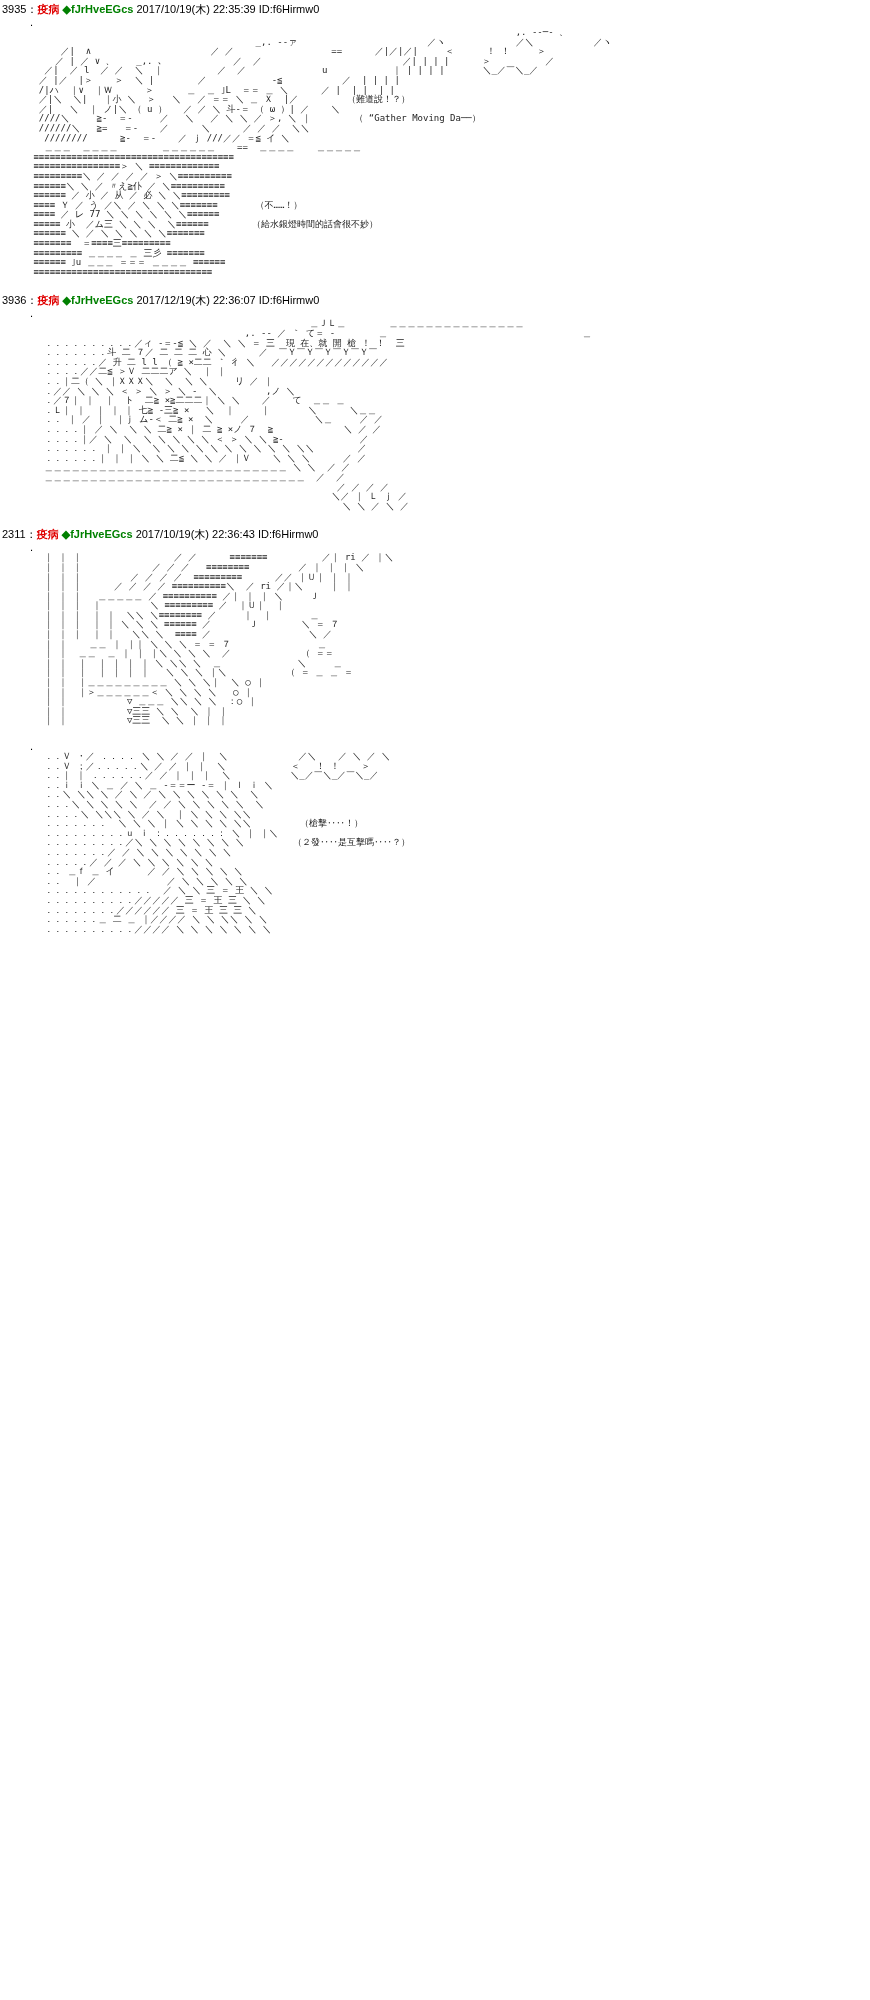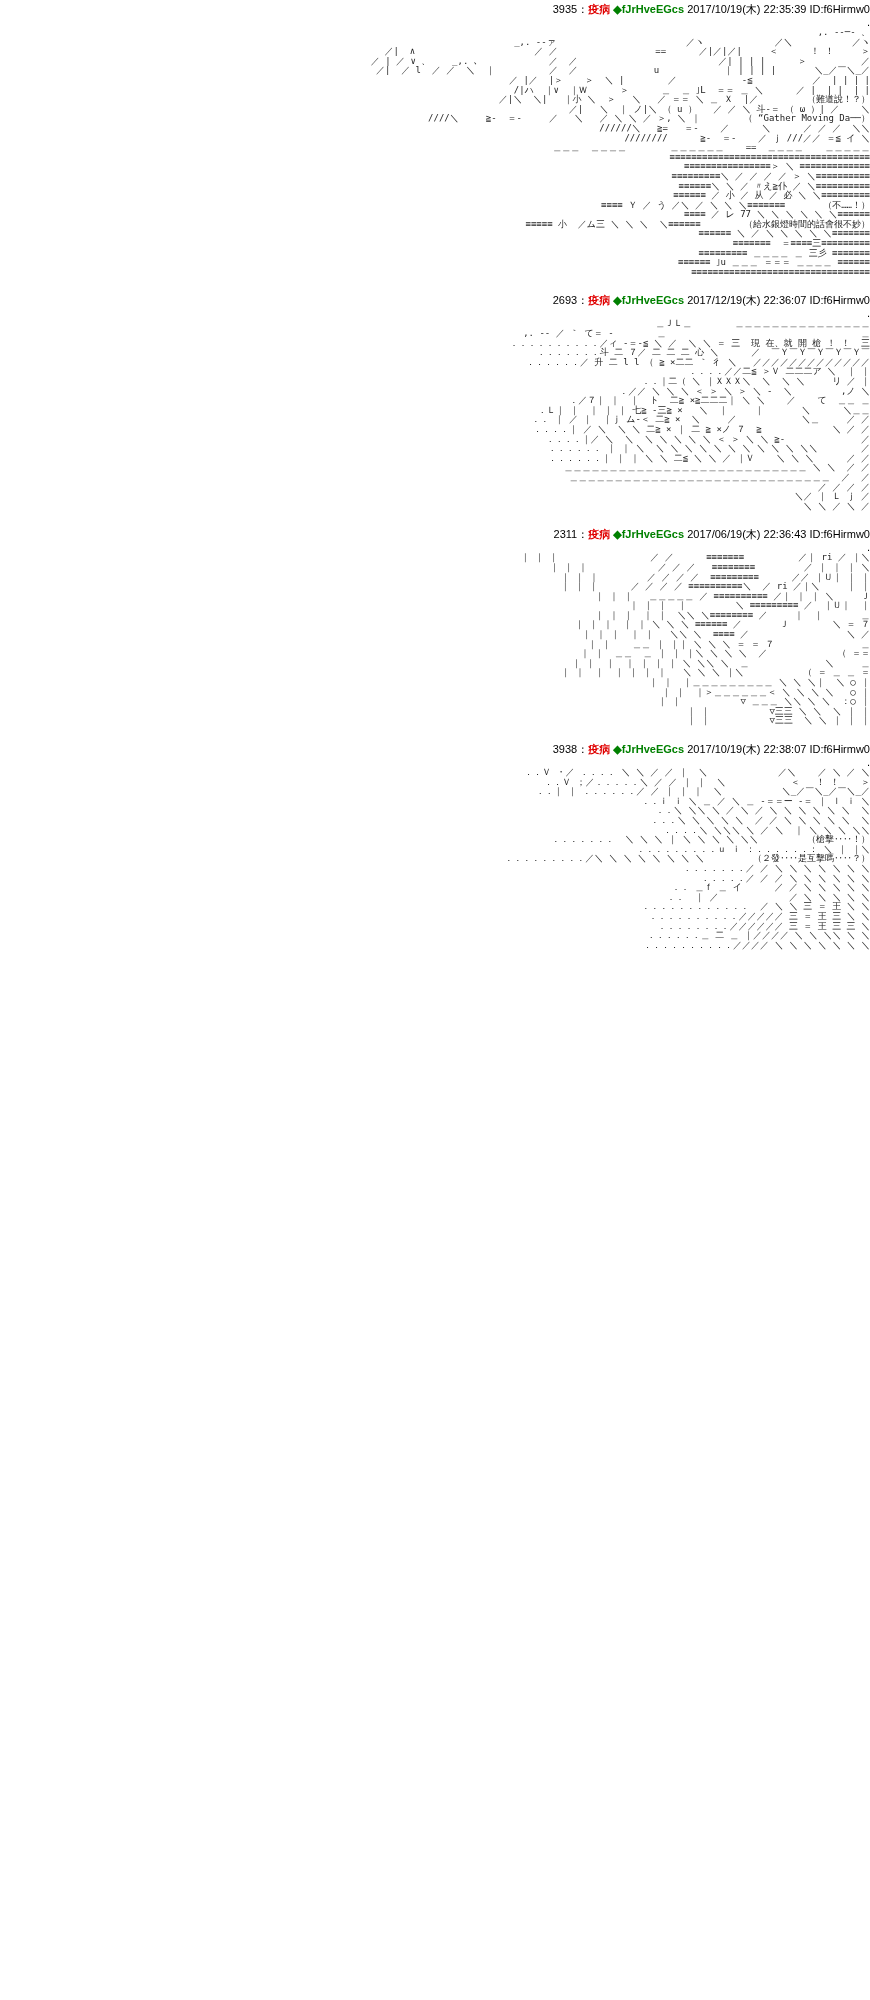--- a/index.html
+++ b/index.html
@@ -35,21 +35,21 @@
   
   .aa{
     font-family:"DejaVu Sans Mono", monospace;
     font-size:9px;
     line-height:9.6px;
     white-space:pre;
     color:#222;
     padding-left:28px;
     letter-spacing:0px;
   }
-  .post{margin:0 0 4px 0;text-align:right;}
+  .post{margin:0 0 4px 0;}
   .spacer{height:10px;}
 </style>
 </head>
 <body>
 
 <div class="page">
 
   <div class="post">
     <div class="post-header">
       <span class="num">3935</span><span class="colon">：</span><span class="name">疫病</span>
@@ -83,21 +83,21 @@
  ≡≡≡≡≡≡≡  ＝≡≡≡≡三≡≡≡≡≡≡≡≡≡
  ≡≡≡≡≡≡≡≡≡ ＿＿＿＿ ＿ 三彡 ≡≡≡≡≡≡≡
  ≡≡≡≡≡≡ ｣u ＿＿＿ ＝＝＝ ＿＿＿＿ ≡≡≡≡≡≡
  ≡≡≡≡≡≡≡≡≡≡≡≡≡≡≡≡≡≡≡≡≡≡≡≡≡≡≡≡≡≡≡≡≡</div>
   </div>
 
   <div class="spacer"></div>
 
   <div class="post">
     <div class="post-header">
-      <span class="num">2693</span><span class="colon">：</span><span class="name">疫病</span>
+      <span class="num">3936</span><span class="colon">：</span><span class="name">疫病</span>
       <span class="trip">◆fJrHveEGcs</span>
       <span class="date">2017/12/19(木) 22:36:07</span>
       <span class="id">ID:f6Hirmw0</span>
     </div>
     <div class="post-dot">.</div>
     <div class="aa">                                                    ＿ＪＬ＿        ＿＿＿＿＿＿＿＿＿＿＿＿＿＿＿
                                         ,. -‐ ／ ｀ て＝ -        ＿                                    ＿
    ．．．．．．．．．．／ィ -＝-≦ ＼ ／  ＼ ＼ ＝ 三  現 在、就 開 槍 ！ ！  三
    ．．．．．．．斗 二 ７／ 二 二 二 心 ＼      ／  ￣Ｙ￣Ｙ￣Ｙ￣Ｙ￣Ｙ￣
    ．．．．．．／ 升 二 l l （ ≧ ×二二 ｀ 彳 ＼   ／／／／／／／／／／／／／
@@ -117,21 +117,21 @@
                                                         ＼／ ｜ Ｌ ｊ ／
                                                           ＼ ＼ ／ ＼ ／</div>
   </div>
 
   <div class="spacer"></div>
 
   <div class="post">
     <div class="post-header">
       <span class="num">2311</span><span class="colon">：</span><span class="name">疫病</span>
       <span class="trip">◆fJrHveEGcs</span>
-      <span class="date">2017/06/19(木) 22:36:43</span>
+      <span class="date">2017/10/19(木) 22:36:43</span>
       <span class="id">ID:f6Hirmw0</span>
     </div>
     <div class="post-dot">.</div>
     <div class="aa">   ｜ ｜ ｜                 ／ ／      ≡≡≡≡≡≡≡          ／｜ ri ／ ｜＼
    ｜ ｜ ｜             ／ ／ ／   ≡≡≡≡≡≡≡≡         ／ ｜ ｜ ｜ ＼
    ｜ ｜ ｜         ／ ／ ／ ／  ≡≡≡≡≡≡≡≡≡      ／／ ｜Ｕ｜ ｜ ｜
    ｜ ｜ ｜      ／ ／ ／ ／ ≡≡≡≡≡≡≡≡≡≡＼  ／ ri ／｜＼     ｜ ｜
    ｜ ｜ ｜   ＿＿＿＿＿ ／ ≡≡≡≡≡≡≡≡≡≡ ／｜ ｜ ｜ ＼     Ｊ
    ｜ ｜ ｜  ｜         ＼ ≡≡≡≡≡≡≡≡≡ ／  ｜Ｕ｜  ｜
    ｜ ｜ ｜  ｜ ｜  ＼＼ ＼≡≡≡≡≡≡≡≡ ／     ｜  ｜       ＿
@@ -144,26 +144,20 @@
    ｜ ｜  ｜＿＿＿＿＿＿＿＿＿ ＼ ＼ ＼｜  ＼ ○ ｜
    ｜ ｜  ｜＞＿＿＿＿＿＿＜ ＼ ＼ ＼ ＼   ○ ｜
    ｜ ｜           ▽ ＿＿＿ ＼＼ ＼ ＼  ：○ ｜
    ｜ ｜           ▽三三 ＼ ＼  ＼ ｜ ｜
    ｜ ｜           ▽三三  ＼ ＼ ｜ ｜ ｜</div>
   </div>
 
   <div class="spacer"></div>
 
   <div class="post">
-    <div class="post-header">
-      <span class="num">3938</span><span class="colon">：</span><span class="name">疫病</span>
-      <span class="trip">◆fJrHveEGcs</span>
-      <span class="date">2017/10/19(木) 22:38:07</span>
-      <span class="id">ID:f6Hirmw0</span>
-    </div>
     <div class="post-dot">.</div>
     <div class="aa">   ．．Ｖ ・／ ．．．． ＼ ＼ ／ ／ ｜  ＼             ／＼    ／ ＼ ／ ＼
    ．．Ｖ ；／．．．．．＼ ／ ／ ｜ ｜  ＼            ＜   ！ ！    ＞
    ．．｜ ｜ ．．．．．．／ ／ ｜ ｜ ｜  ＼           ＼_／￣＼_／￣＼_／
    ．．ｉ ｉ ＼ ＿ ／ ＼ ＿ -＝＝ー -＝ ｜ ｌ ｉ ＼
    ．．＼ ＼＼ ＼ ／ ＼ ／ ＼ ＼ ＼ ＼ ＼ ＼  ＼
    ．．．＼ ＼ ＼ ＼ ＼  ／ ／ ＼ ＼ ＼ ＼ ＼  ＼
    ．．．．＼ ＼＼＼ ＼ ／ ＼  ｜ ＼ ＼ ＼ ＼＼
    ．．．．．．．  ＼ ＼ ＼ ｜ ＼ ＼ ＼ ＼ ＼＼         （槍擊‥‥！）
    ．．．．．．．．．ｕ ｉ ：．．．．．．： ＼ ｜ ｜＼

